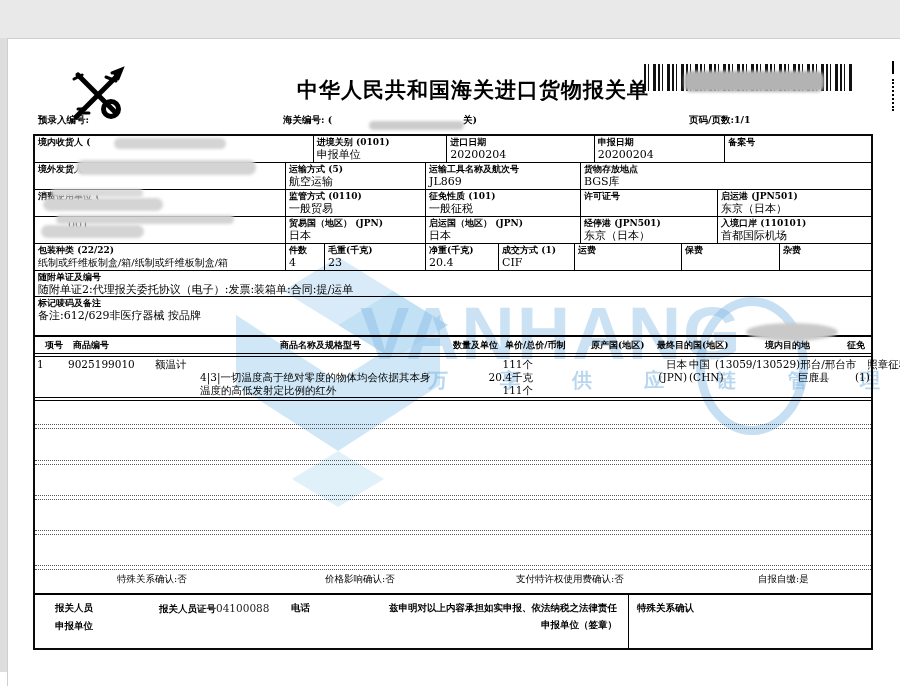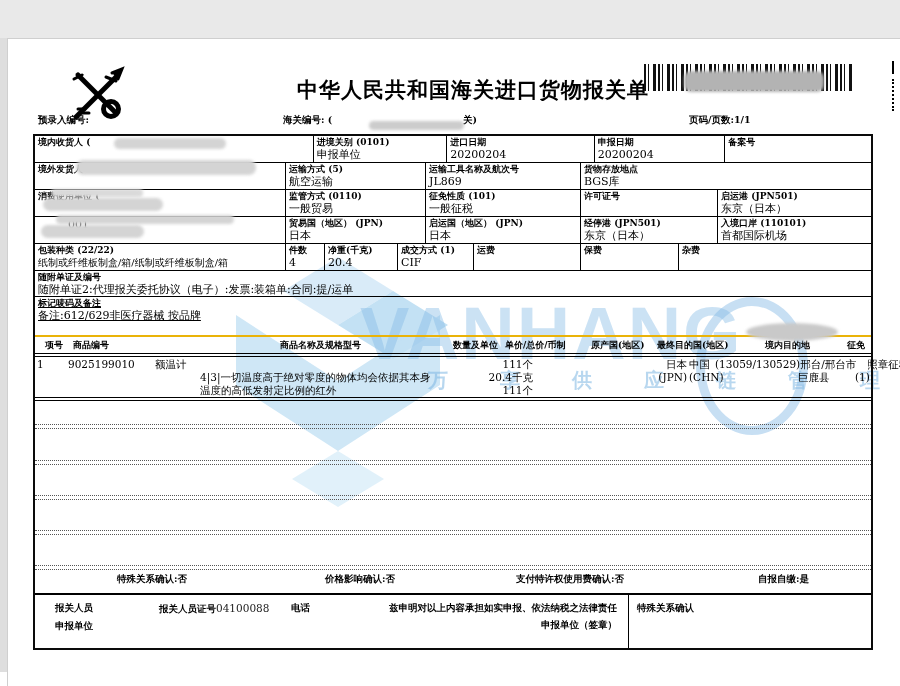--- a/index.html
+++ b/index.html
@@ -31,31 +31,31 @@
   .meta{position:absolute;z-index:2;font-size:9.5px;font-weight:bold;white-space:nowrap;}
 
   
   .form{position:absolute;left:25px;top:95px;width:836px;height:512px;border:2px solid #0a0a0a;z-index:2;box-sizing:content-box;}
   .frow{display:flex;border-bottom:1px solid #000;height:27px;box-sizing:border-box;}
   .cell{border-right:1px solid #000;padding:1px 3px 0 3px;box-sizing:border-box;overflow:hidden;}
   .cell:last-child{border-right:none;}
   .lbl{font-size:9px;font-weight:bold;line-height:11px;white-space:nowrap;font-family:"DejaVu Serif",serif;}
   .val{font-size:11px;line-height:13px;white-space:nowrap;}
   .wide{border-bottom:1px solid #000;padding:1px 3px;box-sizing:border-box;}
-  .marks{height:40px;border-bottom:2px solid #eab308;text-decoration:underline;}
+  .marks{height:40px;border-bottom:2px solid #000000;}
   .docs{height:26px;}
 
   
   .ihead{position:absolute;font-size:9px;font-weight:bold;white-space:nowrap;top:203px;z-index:2;}
   .dline{position:absolute;left:0;width:836px;height:2px;border-top:1px solid #000;border-bottom:1px solid #000;z-index:2;}
   .it{position:absolute;font-size:10.5px;line-height:12px;white-space:nowrap;z-index:2;}
   .qr{left:360px;width:138px;text-align:right;}
   .orr{left:556px;width:96px;text-align:right;}
   .sep{position:absolute;left:0;width:836px;height:3px;border-top:1px dotted #555;border-bottom:1px dotted #555;z-index:2;}
-  .confirm{position:absolute;font-size:9.5px;font-weight:bold;white-space:nowrap;top:437px;z-index:2;}
+  .confirm{position:absolute;font-size:9.5px;font-weight:normal;white-space:nowrap;top:437px;z-index:2;}
 
   .bottom-box{position:absolute;left:0;right:0;bottom:0;height:53px;border-top:2px solid #000;z-index:2;}
   .bb-divider{position:absolute;left:593px;top:0;bottom:0;border-left:1.5px solid #000;}
   .bb{position:absolute;font-size:9.5px;font-weight:bold;white-space:nowrap;}
   .bb .num{font-weight:normal;font-size:10.5px;color:#222;}
   .stmt{left:300px;width:282px;text-align:right;}
 </style>
 </head>
 <body>
 
@@ -191,20 +191,24 @@
 
       <div class="frow">
         <div class="cell" style="width:251px">
           <div class="lbl">包装种类  (22/22)</div>
           <div class="val" style="font-size:10px">纸制或纤维板制盒/箱/纸制或纤维板制盒/箱</div>
         </div>
         <div class="cell" style="width:39px">
           <div class="lbl">件数</div>
           <div class="val">4</div>
         </div>
+        <div class="cell" style="width:101px">
+          <div class="lbl">毛重(千克)</div>
+          <div class="val">23</div>
+        </div>
         <div class="cell" style="width:73px">
           <div class="lbl">净重(千克)</div>
           <div class="val">20.4</div>
         </div>
         <div class="cell" style="width:76px">
           <div class="lbl">成交方式 (1)</div>
           <div class="val">CIF</div>
         </div>
         <div class="cell" style="width:107px">
           <div class="lbl">运费</div>

